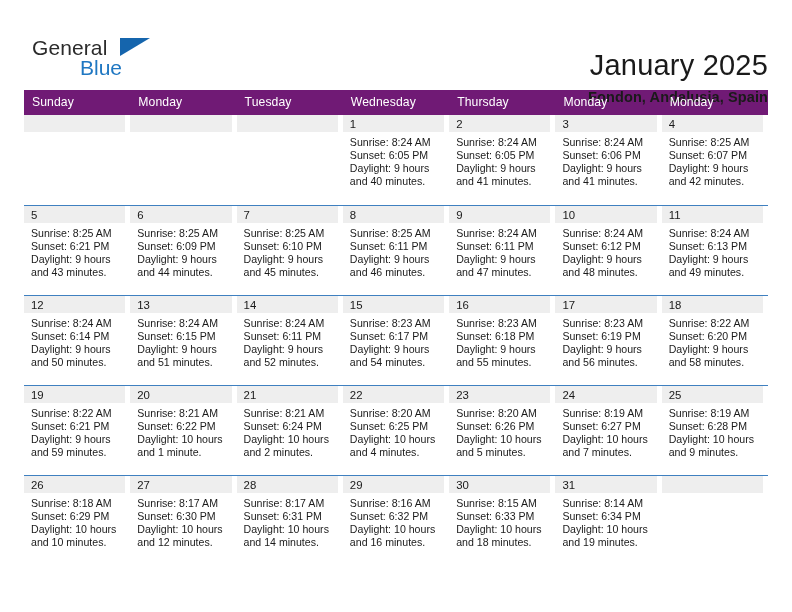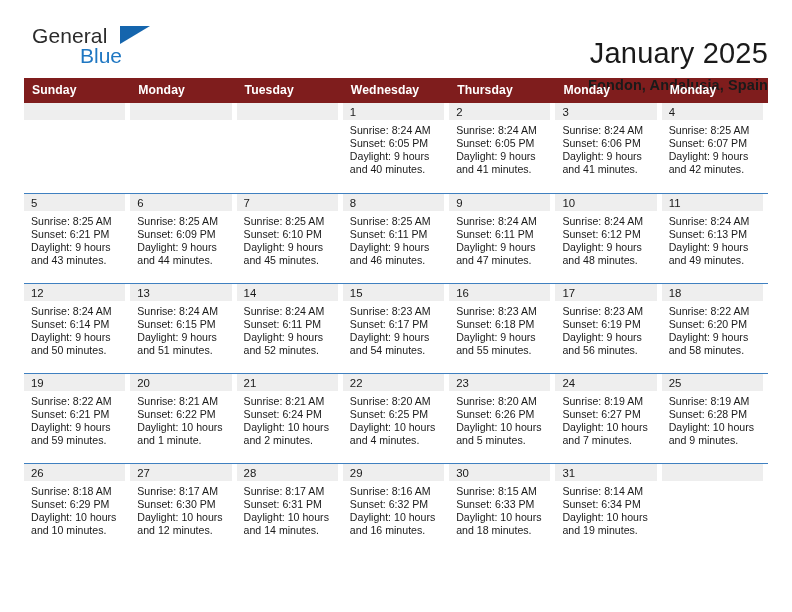--- a/index.html
+++ b/index.html
@@ -12,21 +12,21 @@
     height: 612px;
     font-family: "Liberation Sans", sans-serif;
     color: #1a1a1a;
     overflow: hidden;
   }
   .page {
     position: relative;
     width: 792px;
     height: 612px;
     box-sizing: border-box;
-    padding: 0 24px;
+    padding: 12px 24px;
   }
 
   
   .topbar {
     display: flex;
     align-items: flex-start;
     justify-content: space-between;
     height: 78px;
     padding-top: 22px;
     box-sizing: border-box;
@@ -83,23 +83,23 @@
     font-weight: bold;
   }
 
   
   .calendar {
     width: 744px;
     border-collapse: collapse;
     table-layout: fixed;
   }
   .calendar th {
-    background: #7f1d1d;
+    background: #701a75;
     color: #ffffff;
-    font-weight: bold;
+    font-weight: normal;
     font-size: 12.2px;
     text-align: left;
     padding: 5px 0 6px 8px;
     letter-spacing: .1px;
   }
   .calendar td {
     vertical-align: top;
     padding: 0;
     border-top: 1.6px solid #3f80c0;
     height: 90px;

